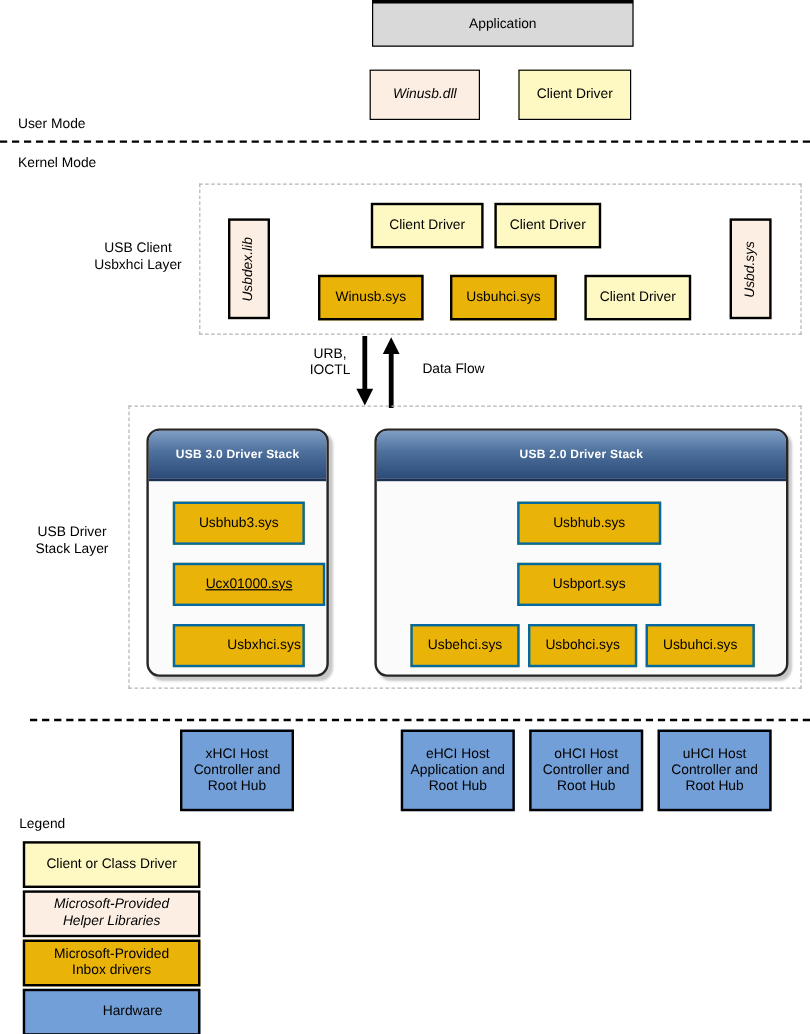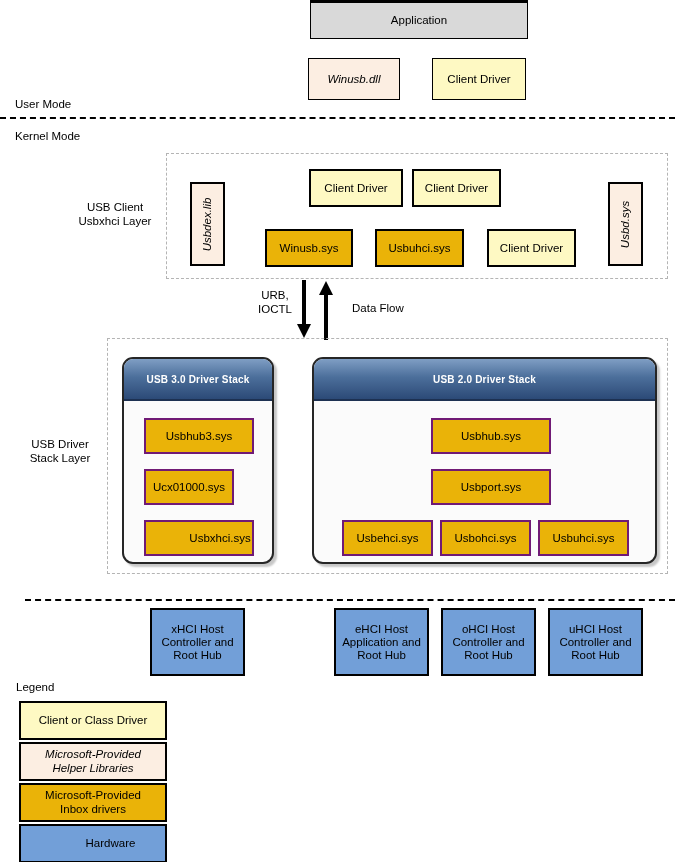--- a/index.html
+++ b/index.html
@@ -61,21 +61,21 @@
   }
   .stack-title{
     box-sizing:border-box;width:100%;height:42px;
     background:linear-gradient(to bottom,#7f9ec4 0%,#4c6f9b 45%,#2c4a77 100%);
     color:#ffffff;font-weight:bold;font-size:10px;
     display:flex;align-items:center;justify-content:center;
     border-bottom:2px solid #1d3152;
     letter-spacing:.2px;
   }
   .stack-body{position:relative;width:100%;height:calc(100% - 30px);}
-  .stack-body .box{border:2px solid #701a75;}
+  .stack-body .box{border:2px solid #0369a1;}
 
   
   .arrow-svg{position:absolute;}
 
   
   .legend-box{
     position:absolute;box-sizing:border-box;
     border:2px solid #000000;
     display:flex;align-items:center;justify-content:center;
     text-align:center;font-size:11.5px;line-height:13.5px;
@@ -153,21 +153,21 @@
 Stack Layer</div>
 
 <div class="group" style="left:107px;top:338px;width:561px;height:236px;"></div>
 
 <div class="stack" style="left:122px;top:357px;width:152px;height:207px;">
   <div class="stack-title">USB 3.0 Driver Stack</div>
   <div class="stack-body">
     <div class="box c-green" style="left:20px;top:17px;width:110px;height:36px;">
       <span>Usbhub3.sys</span>
     </div>
-    <div class="box c-green" style="left:20px;top:68px;width:90px;height:36px;">
+    <div class="box c-green" style="left:20px;top:68px;width:127px;height:36px;text-decoration:underline;">
       <span>Ucx01000.sys</span>
     </div>
     <div class="box c-green" style="left:20px;top:119px;width:110px;height:36px;padding-left:44px;">
       <span>Usbxhci.sys</span>
     </div>
   </div>
 </div>
 
 <div class="stack" style="left:312px;top:357px;width:345px;height:207px;">
   <div class="stack-title">USB 2.0 Driver Stack</div>

